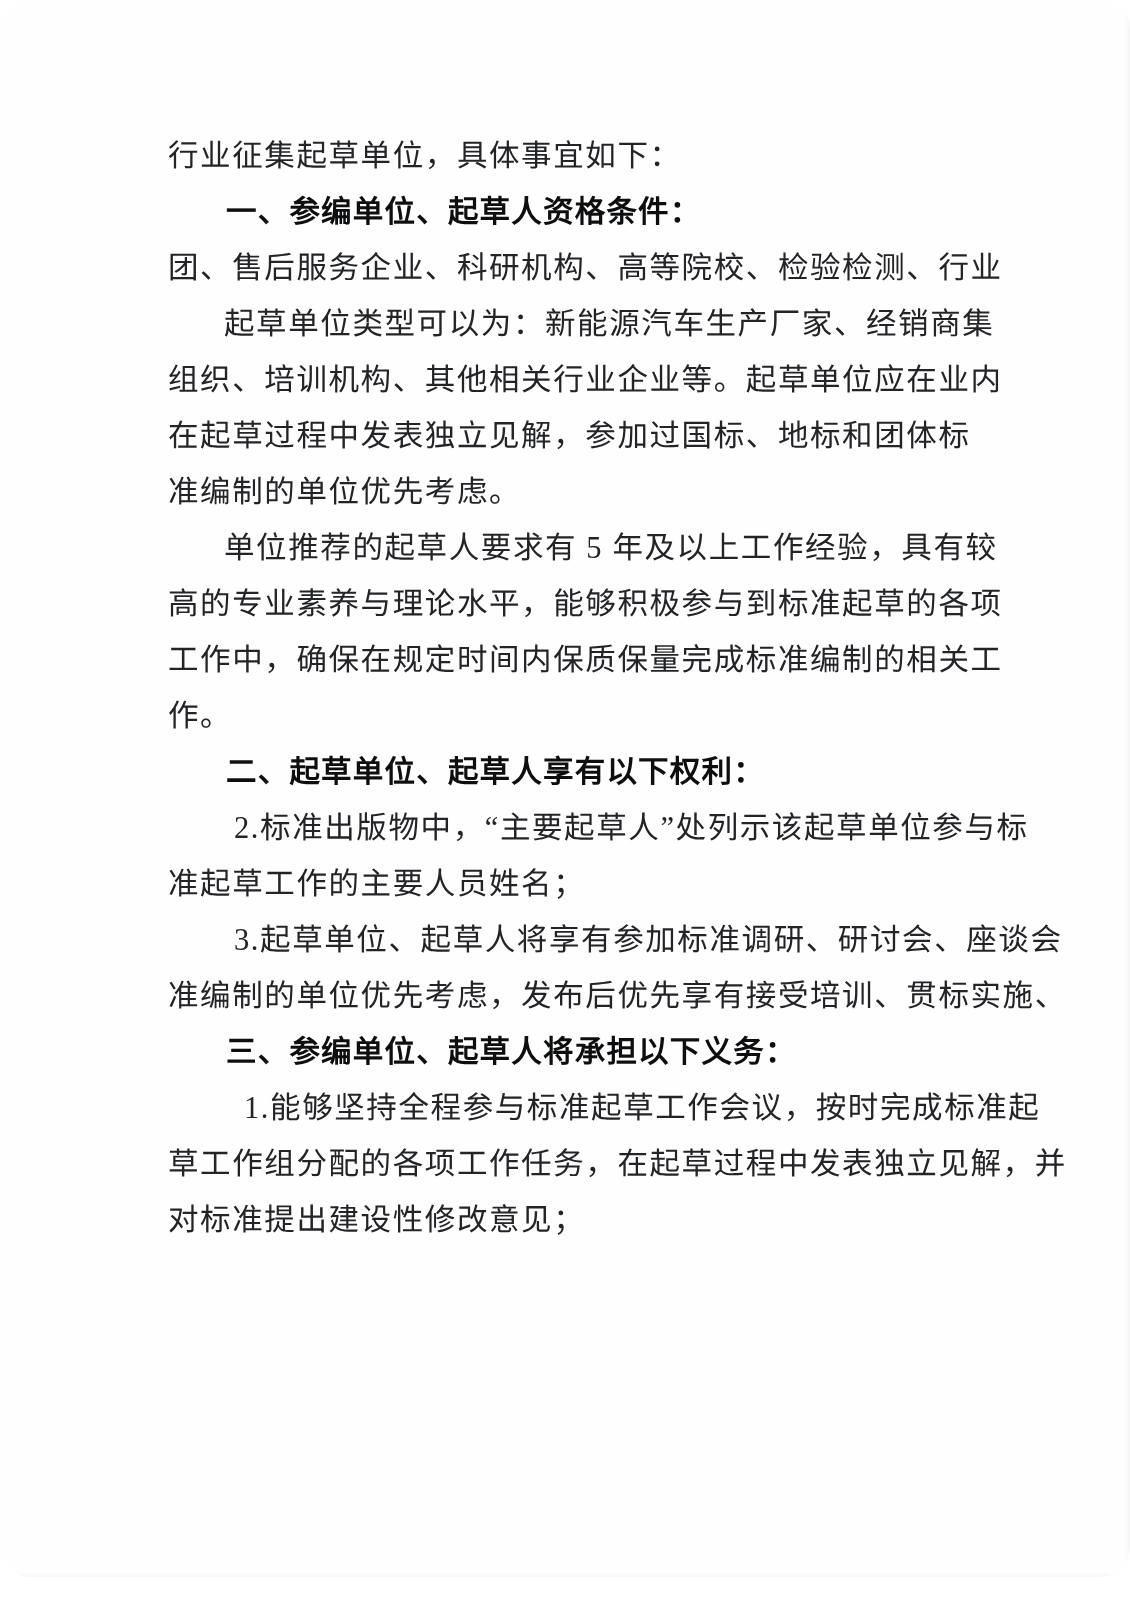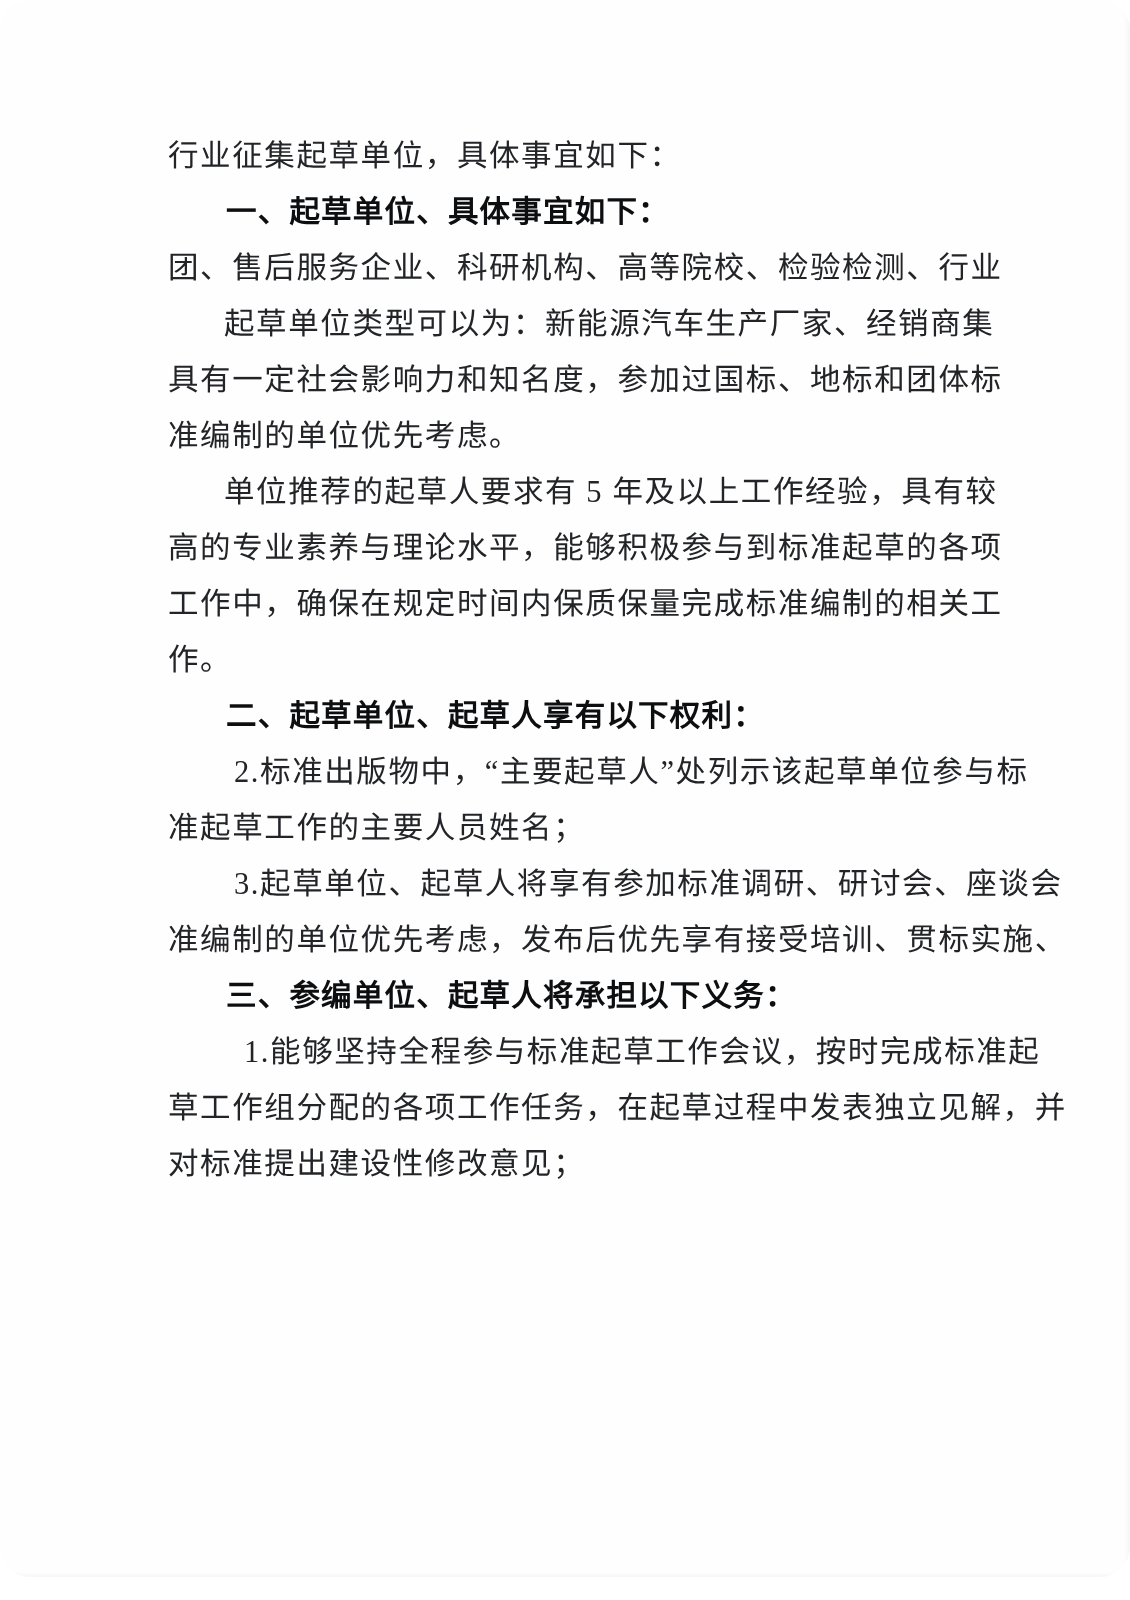--- a/index.html
+++ b/index.html
@@ -81,25 +81,26 @@
 
 <div class="page">
 
   <div class="scan-edge"></div>
   <div class="scan-edge-bottom"></div>
 
   <div class="body-block">
 
     <div class="ln body ind-0">行业征集起草单位，具体事宜如下：</div>
 
-    <div class="ln heading ind-h">一、起草单位、具体事宜如下：</div>
+    <div class="ln heading ind-h">一、参编单位、起草人资格条件：</div>
 
     <div class="ln body ind-0">团、售后服务企业、科研机构、高等院校、检验检测、行业</div>
     <div class="ln body ind-1">起草单位类型可以为：新能源汽车生产厂家、经销商集</div>
-    <div class="ln body ind-0">具有一定社会影响力和知名度，参加过国标、地标和团体标</div>
+    <div class="ln body ind-0">组织、培训机构、其他相关行业企业等。起草单位应在业内</div>
+    <div class="ln body ind-0">在起草过程中发表独立见解，参加过国标、地标和团体标</div>
     <div class="ln body ind-0">准编制的单位优先考虑。</div>
 
     <div class="ln body ind-1">单位推荐的起草人要求有 5 年及以上工作经验，具有较</div>
     <div class="ln body ind-0">高的专业素养与理论水平，能够积极参与到标准起草的各项</div>
     <div class="ln body ind-0">工作中，确保在规定时间内保质保量完成标准编制的相关工</div>
     <div class="ln body ind-0">作。</div>
 
     <div class="ln heading ind-h">二、起草单位、起草人享有以下权利：</div>
 
     <div class="ln body ind-n">2.标准出版物中，“主要起草人”处列示该起草单位参与标</div>

